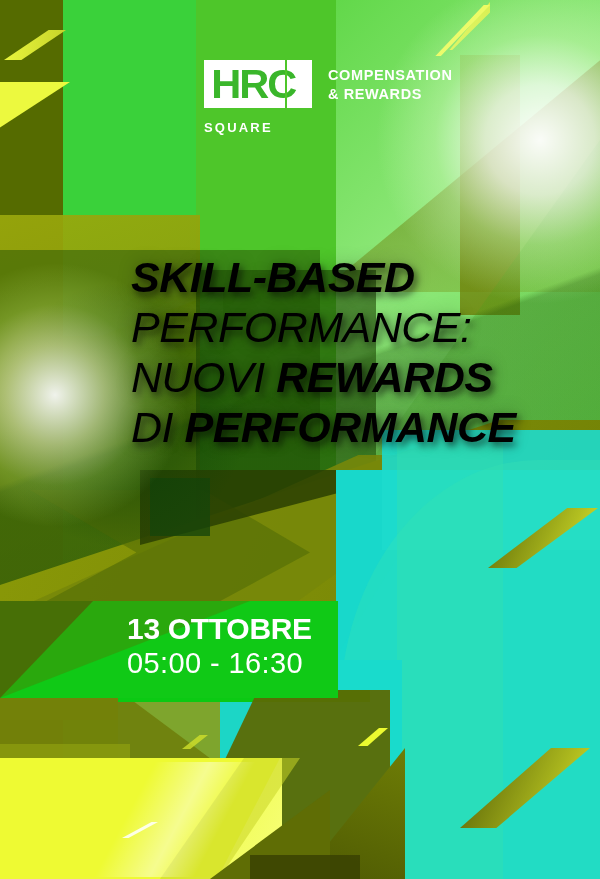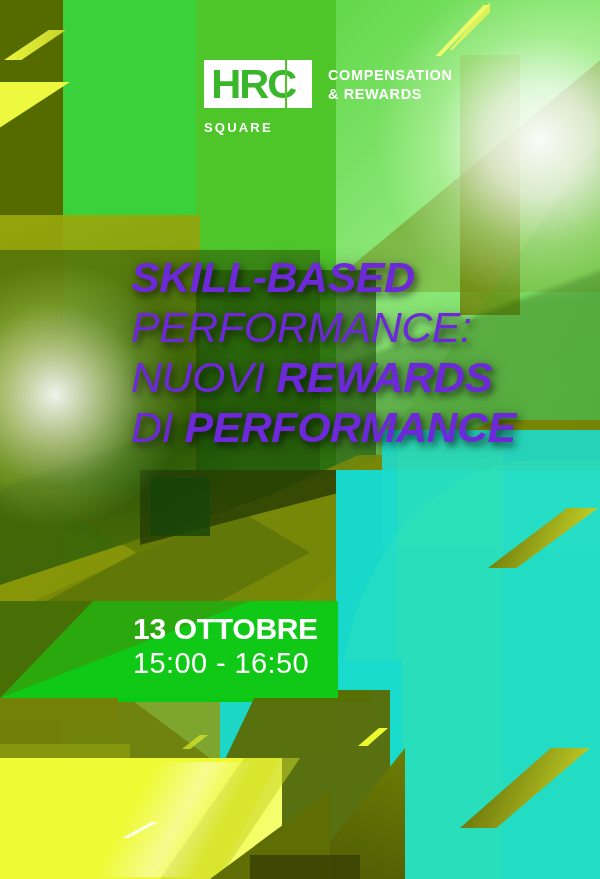--- a/index.html
+++ b/index.html
@@ -329,36 +329,36 @@
     color:#ffffff;font-weight:bold;
     font-size:14.5px;line-height:1.28;
     letter-spacing:.6px;
     padding-top:6px;
     font-family:"Liberation Sans", sans-serif;
   }
 
   
   .title{
     position:absolute;left:131px;top:252px;z-index:45;
-    color:#6d28d9;
+    color:#000000;
     font-family:"Liberation Sans", sans-serif;
     font-style:italic;
     font-size:43px;
     line-height:50px;
     letter-spacing:-.5px;
     text-shadow:3px 4px 7px rgba(0,0,0,.55), 0 0 18px rgba(0,0,0,.30);
     white-space:nowrap;
   }
   .title .lt{font-weight:400;}
   .title .bd{font-weight:bold;}
   .title-line{display:block;}
 
   
   .date-text{
-    position:absolute;left:133px;top:612px;z-index:46;
+    position:absolute;left:127px;top:612px;z-index:46;
     color:#ffffff;
     font-family:"Liberation Sans", sans-serif;
     white-space:nowrap;
   }
   .date-day{
     display:block;font-weight:bold;font-size:30px;line-height:34px;letter-spacing:-.3px;
   }
   .date-time{
     display:block;font-weight:400;font-size:29px;line-height:34px;letter-spacing:.4px;
   }
@@ -462,16 +462,16 @@
     <span class="title-line">
       <span class="lt">NUOVI </span><span class="bd">REWARDS</span>
     </span>
     <span class="title-line">
       <span class="lt">DI </span><span class="bd">PERFORMANCE</span>
     </span>
   </div>
 
   <div class="date-text">
     <span class="date-day">13 OTTOBRE</span>
-    <span class="date-time">15:00 - 16:50</span>
+    <span class="date-time">05:00 - 16:30</span>
   </div>
 
 </div>
 
 </body></html>

